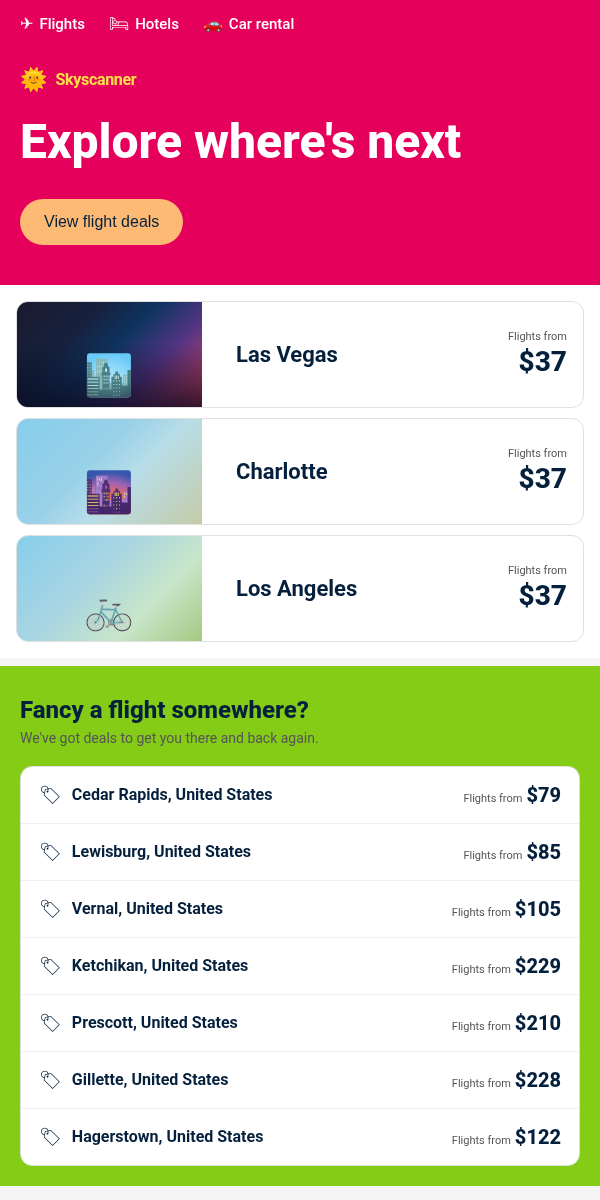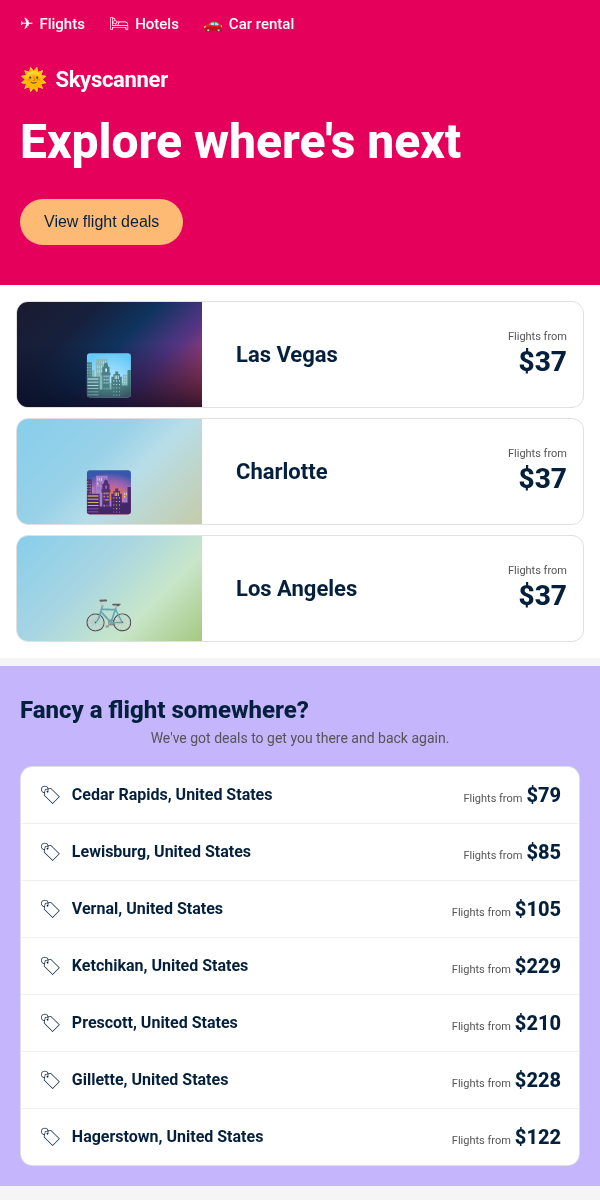--- a/index.html
+++ b/index.html
@@ -40,22 +40,22 @@
       display: flex;
       align-items: center;
       gap: 8px;
       margin-bottom: 24px;
     }
     .logo-icon {
       color: white;
       font-size: 22px;
     }
     .logo-text {
-      color: #ffffff;
-      font-size: 22px;
+      color: #fde047;
+      font-size: 16px;
       font-weight: 700;
       letter-spacing: -0.3px;
     }
     .hero-title {
       color: white;
       font-size: 48px;
       font-weight: 800;
       line-height: 1.1;
       margin-bottom: 30px;
     }
@@ -165,35 +165,34 @@
       margin-bottom: 2px;
     }
     .price-big {
       font-size: 28px;
       font-weight: 800;
       color: #05203c;
     }
 
     
     .fancy-section {
-      background: #c4b5fd;
+      background: #84cc16;
       padding: 30px 20px 20px 20px;
       margin-top: 8px;
     }
     .fancy-title {
       font-size: 24px;
       font-weight: 800;
       color: #05203c;
       margin-bottom: 6px;
     }
     .fancy-subtitle {
       font-size: 14px;
       color: #555;
       margin-bottom: 20px;
-      text-align: center;
     }
 
     
     .dest-list {
       border: 1px solid #e0e0e0;
       border-radius: 12px;
       overflow: hidden;
     }
     .dest-item {
       display: flex;

